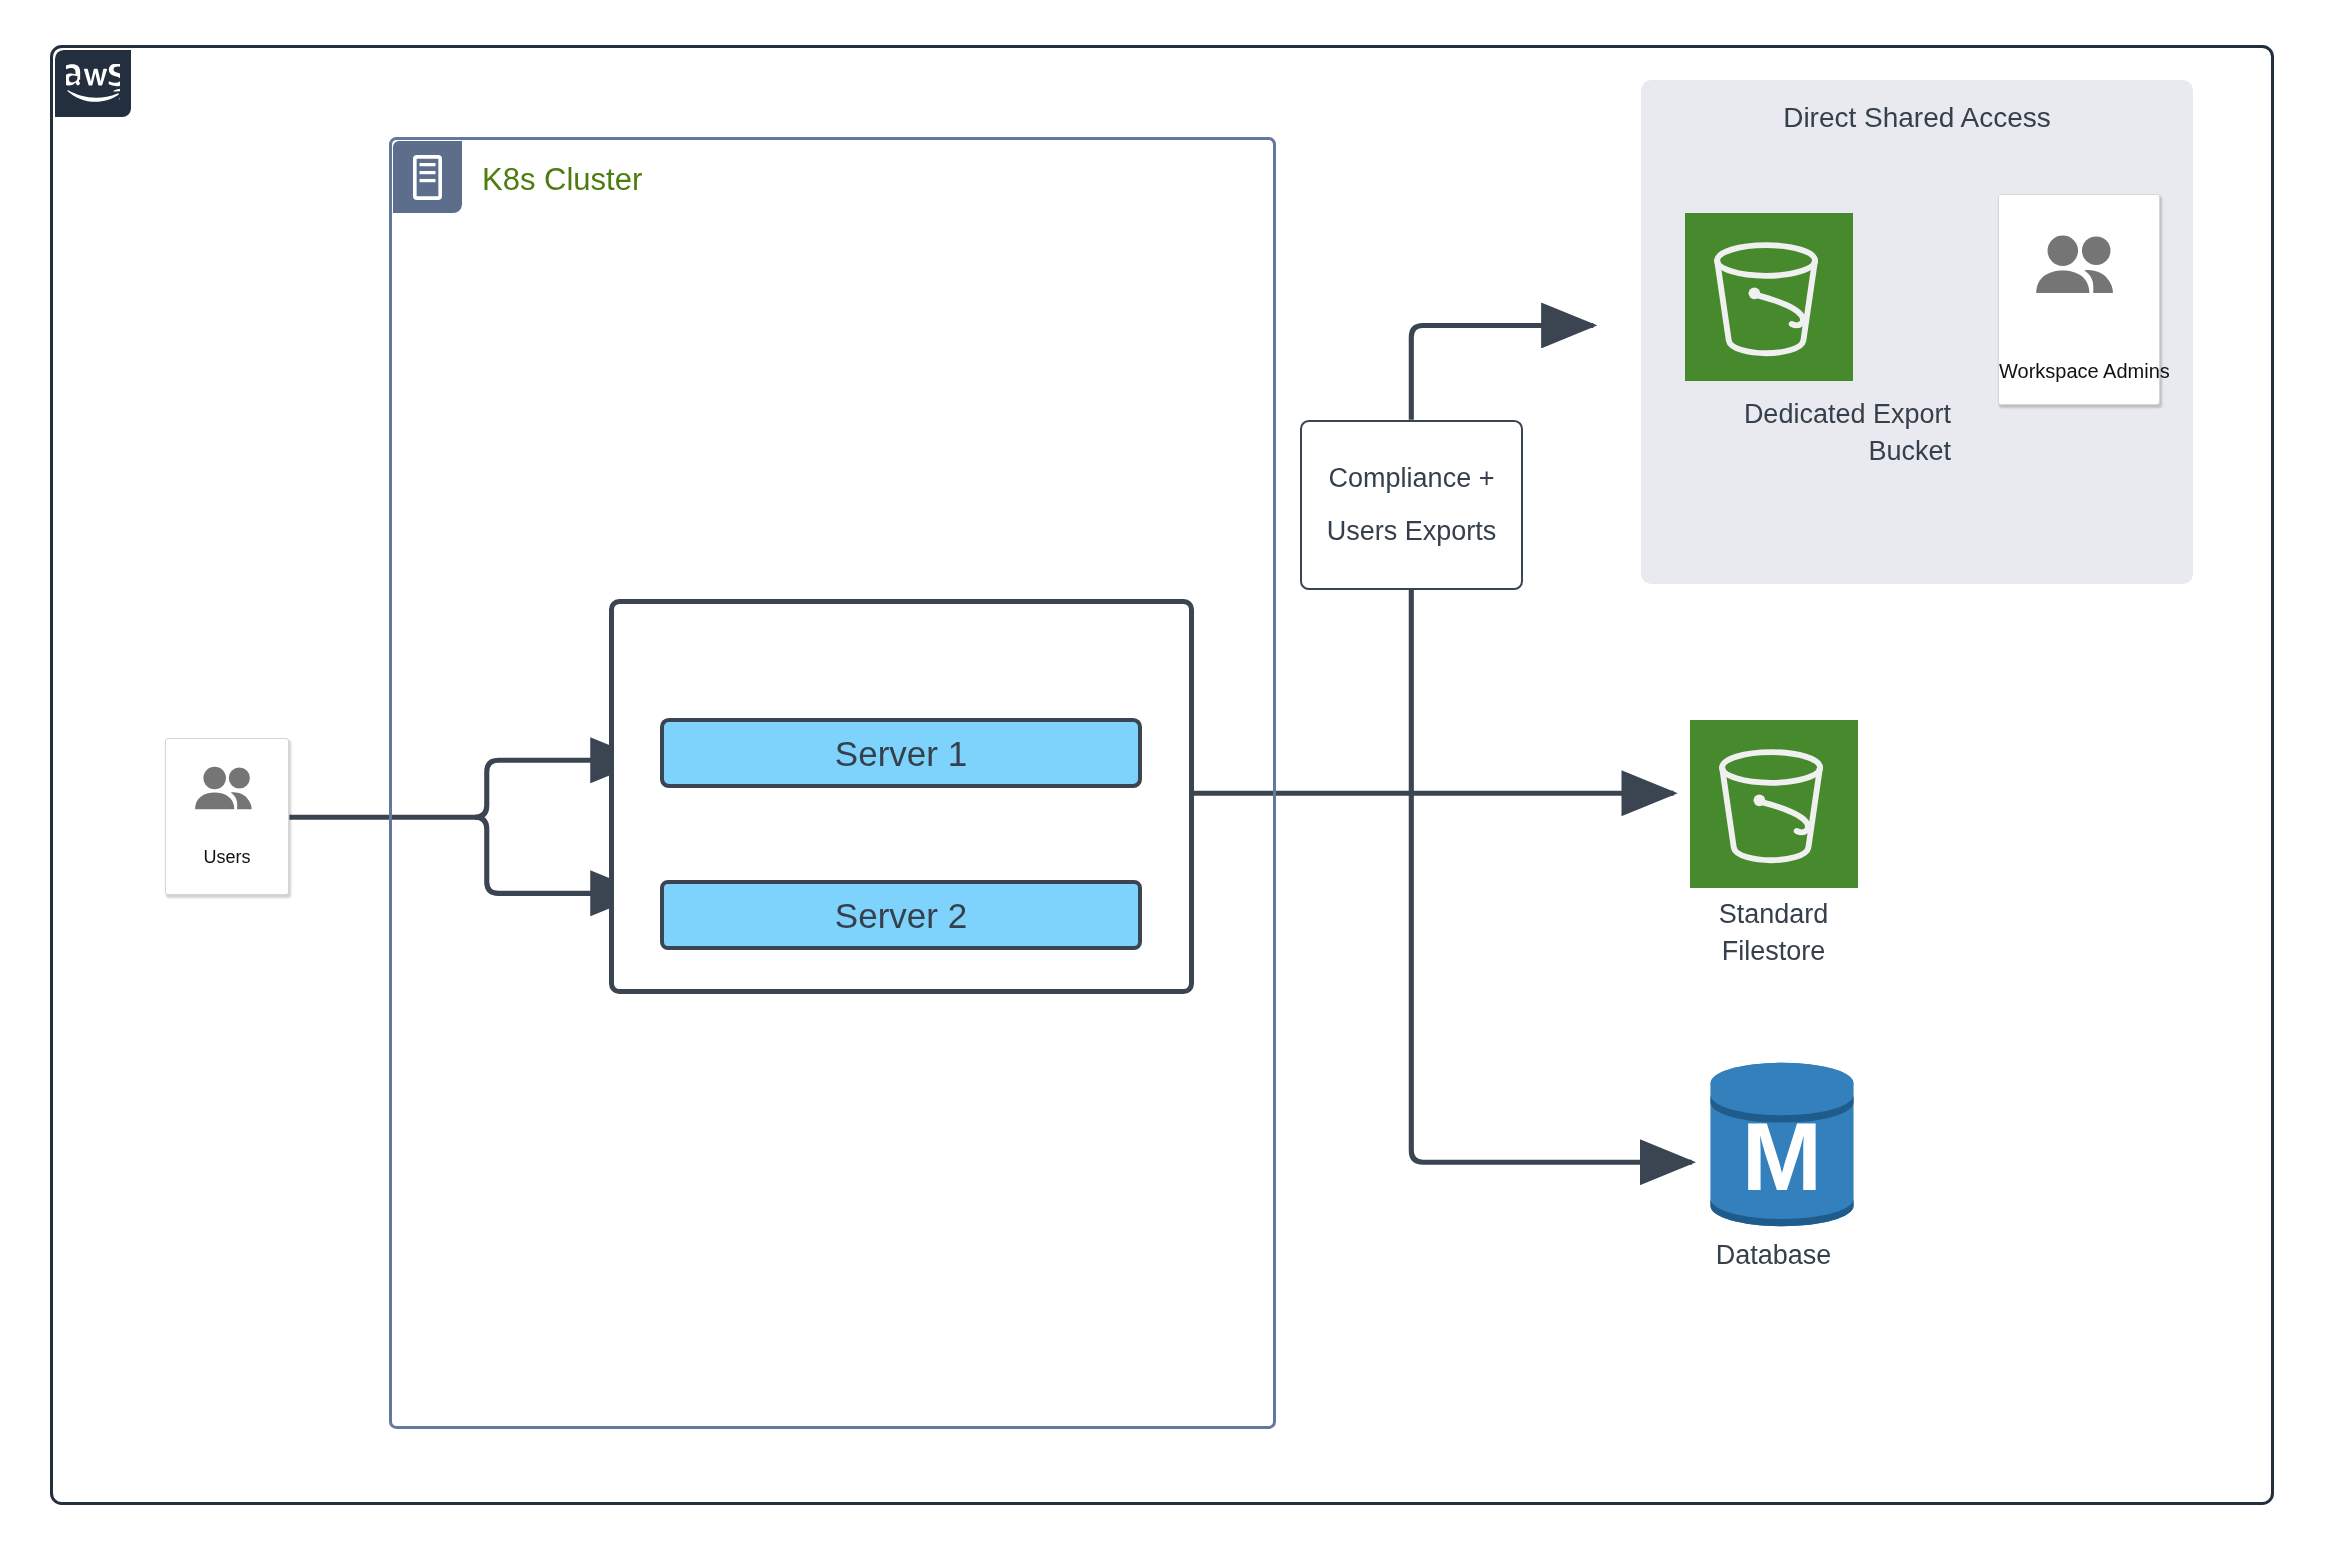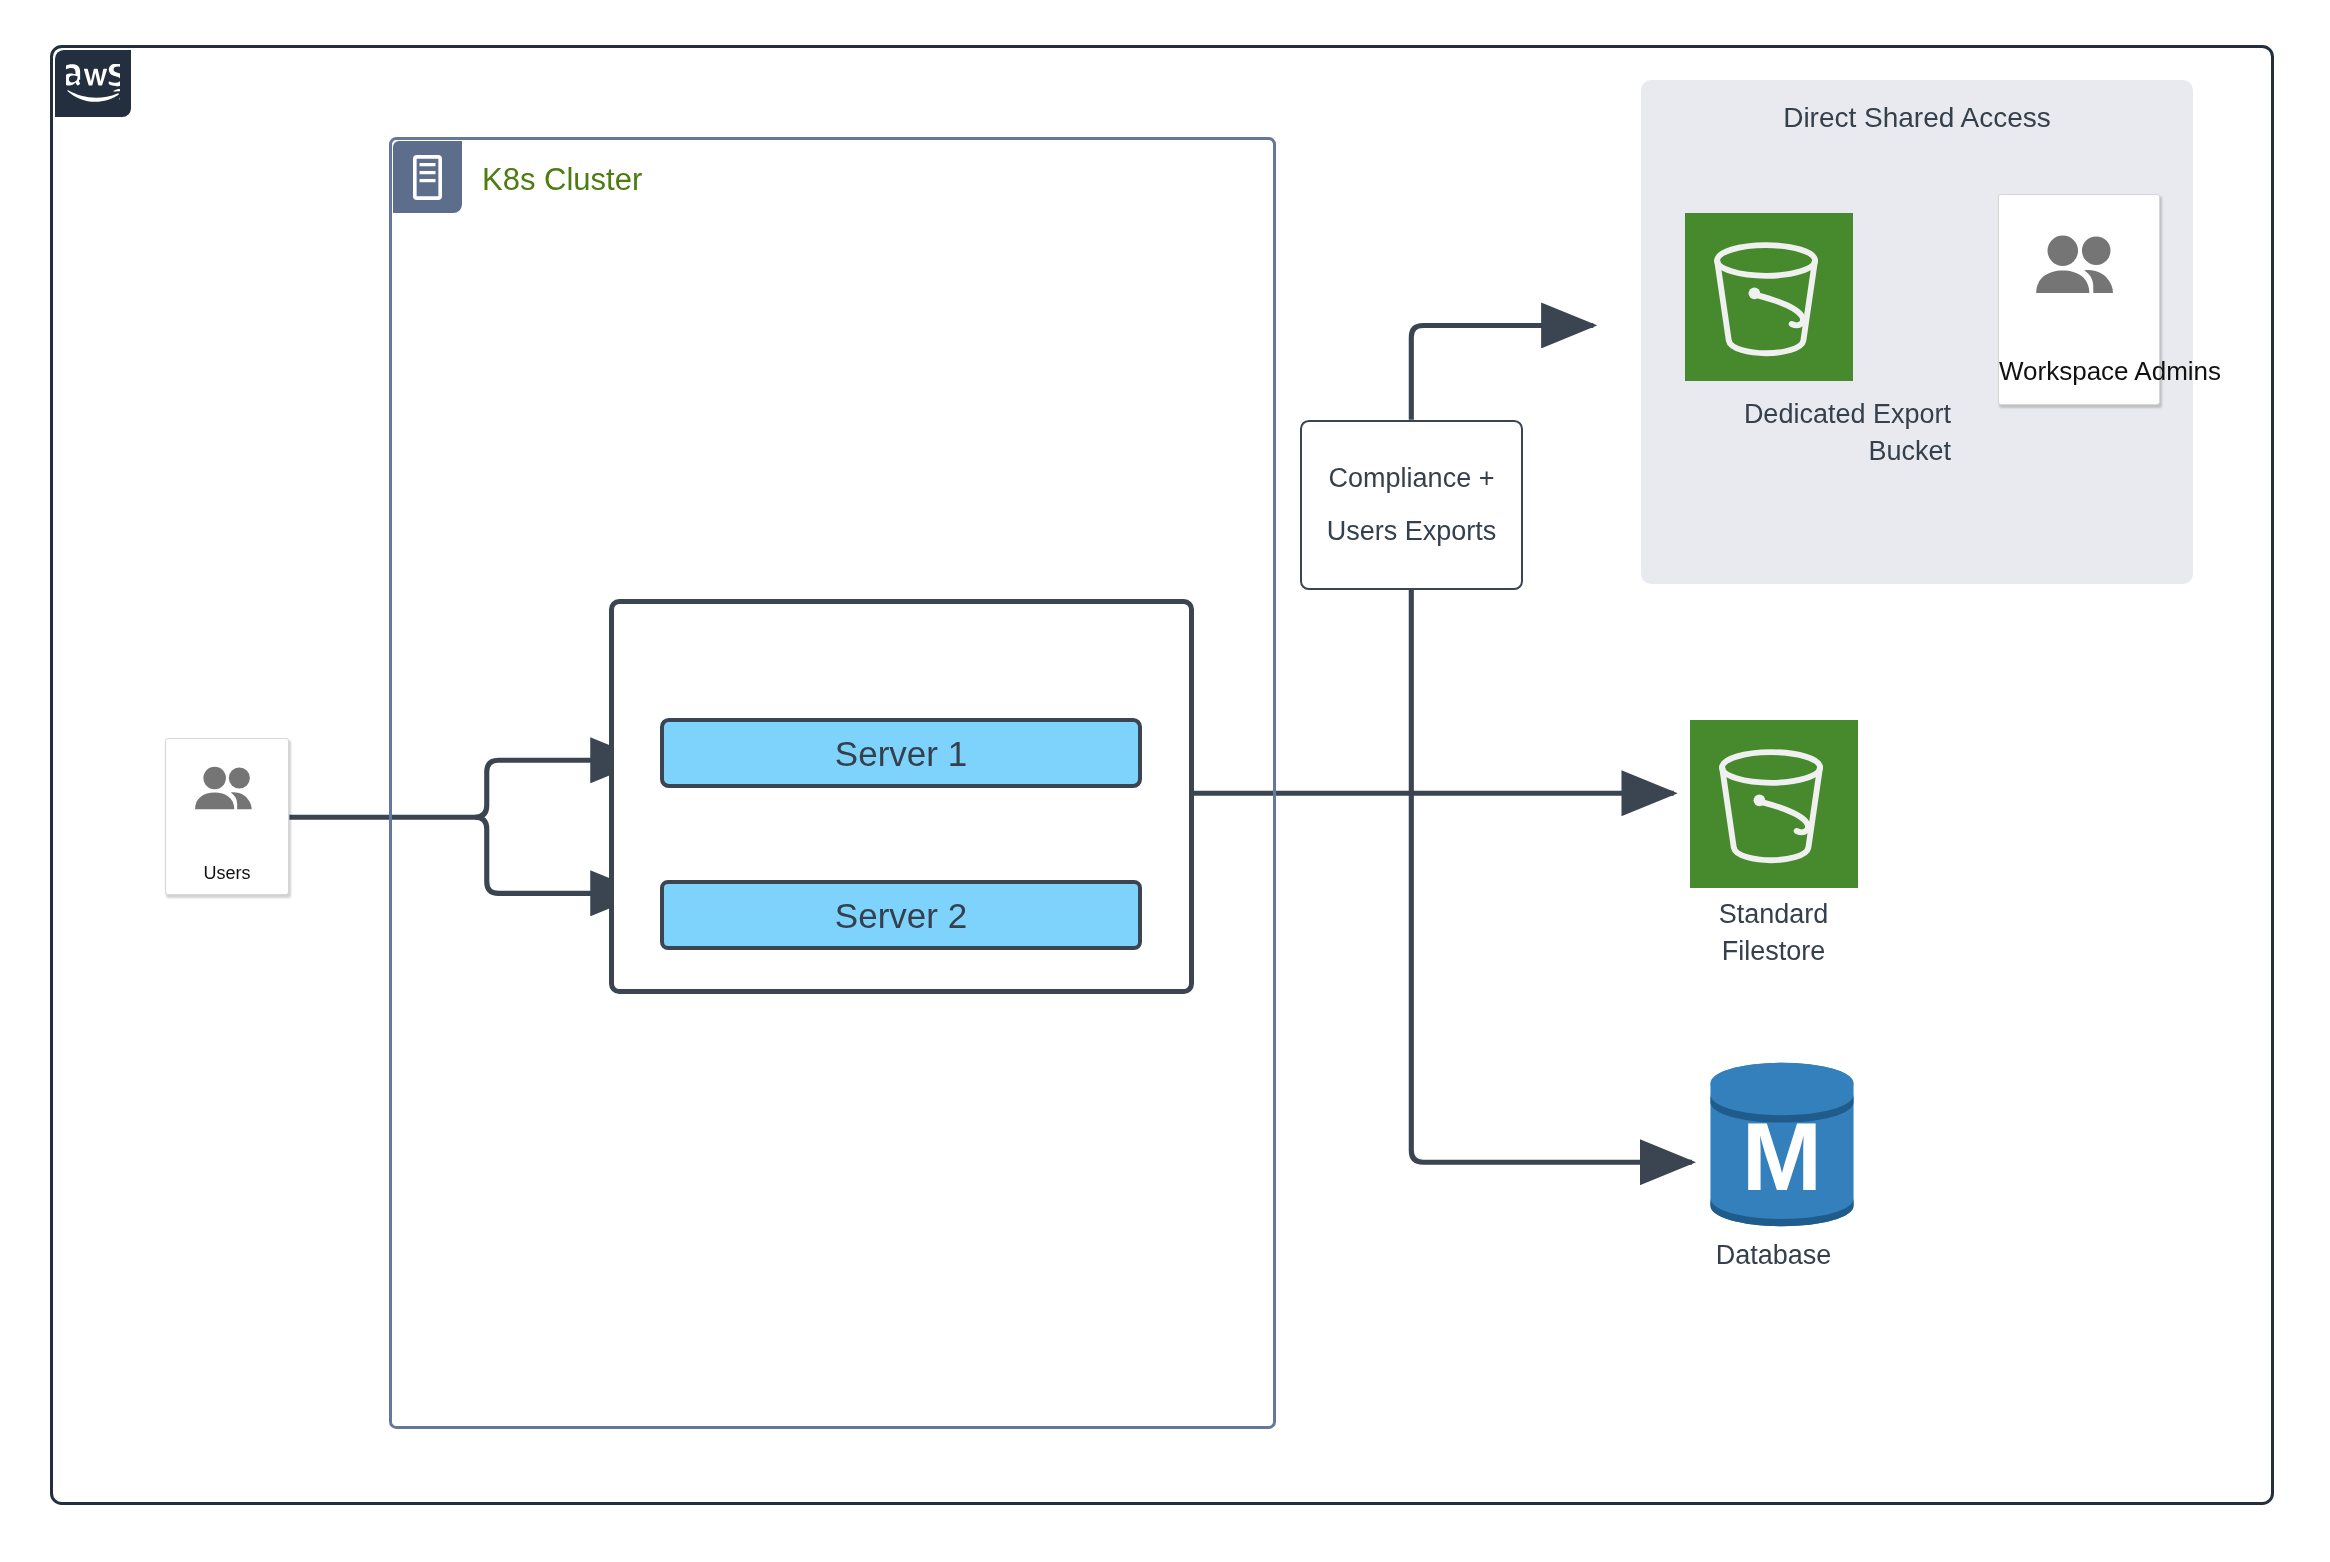--- a/index.html
+++ b/index.html
@@ -98,23 +98,23 @@
     display:flex;flex-direction:column;align-items:center;justify-content:flex-start;
   }
   .users-card{left:165px;top:738px;width:124px;height:157px;}
   .admins-card{left:1998px;top:194px;width:162px;height:211px;}
   .card .people{margin-top:auto;}
   .card .cap{
     width:100%;text-align:center;color:#111111;line-height:22px;
     margin-top:auto;margin-bottom:8.8px;white-space:nowrap;
   }
   .users-card .people{margin-top:26px;}
-  .users-card .cap{font-size:18px;margin-bottom:10px;}
+  .users-card .cap{font-size:18px;margin-bottom:26px;}
   .admins-card .people{margin-top:38px;}
-  .admins-card .cap{font-size:26px;margin-bottom:22px;}
+  .admins-card .cap{font-size:20px;margin-bottom:22px;}
   .people svg{display:block;}
 </style>
 </head>
 <body>
 
 <div id="stage">
 
   <svg id="wires" viewBox="0 0 3188 2138">
     <defs>
       <marker id="ah" markerWidth="11" markerHeight="9" refX="10.2" refY="4.5" orient="auto" markerUnits="strokeWidth">

